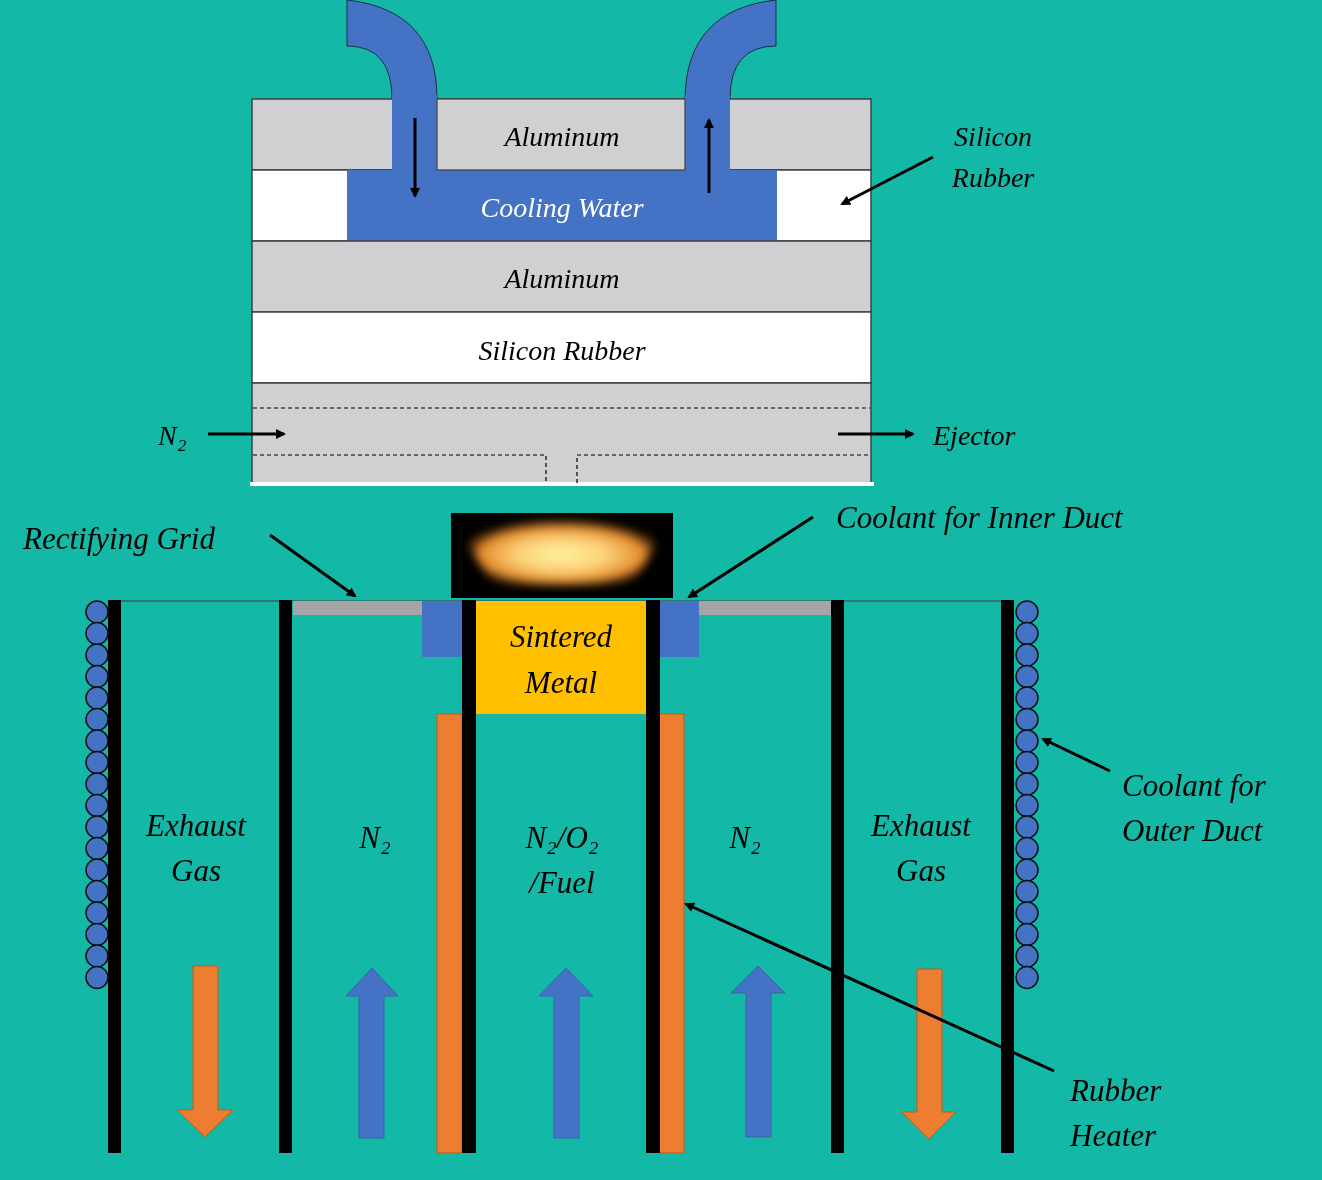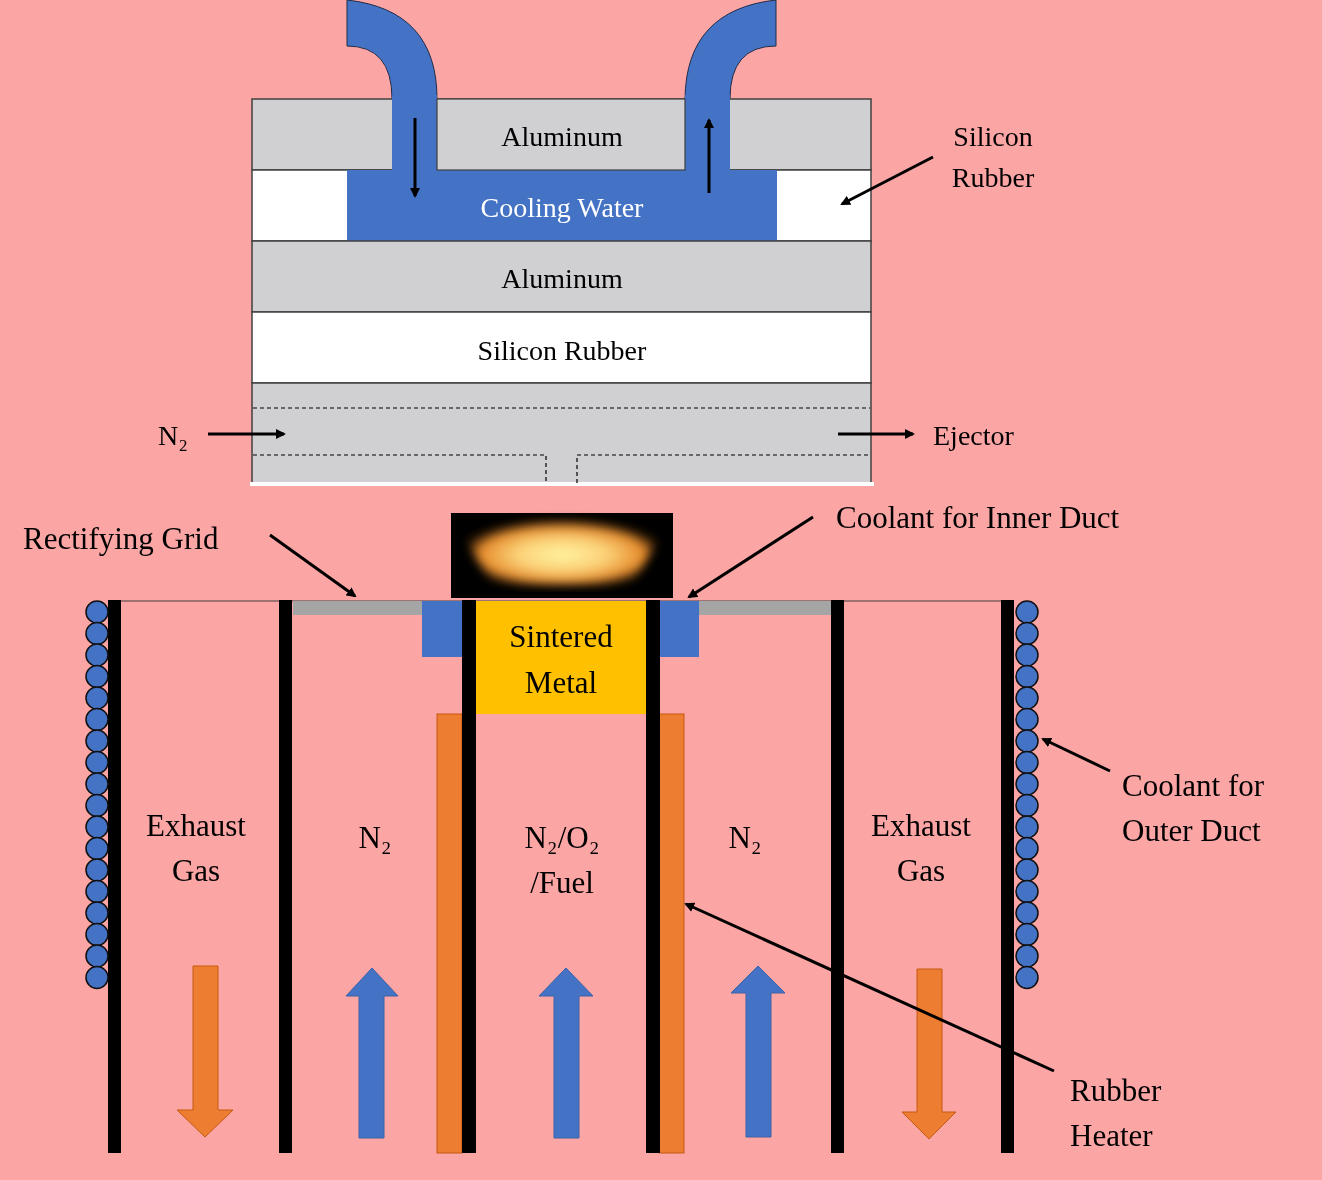--- a/index.html
+++ b/index.html
@@ -1,16 +1,16 @@
 <!DOCTYPE html>
 <html><head>
 <meta charset="utf-8">
 <style>
   html, body { margin: 0; padding: 0; background: #ffffff; }
-  #stage { position: relative; width: 1322px; height: 1180px; overflow: hidden; background: #fca5a5; }
+  #stage { position: relative; width: 1322px; height: 1180px; overflow: hidden; background: #14b8a6; font-style: italic; }
   svg { position: absolute; left: 0; top: 0; }
   .lbl { font-family: "Liberation Serif", "DejaVu Serif", serif; fill: #000; }
   .lbl-white { font-family: "Liberation Serif", "DejaVu Serif", serif; fill: #ffffff; }
 </style>
 </head>
 <body>
 
 <div id="stage">
 <svg width="1322" height="1180" viewBox="0 0 1322 1180">
   <defs>

